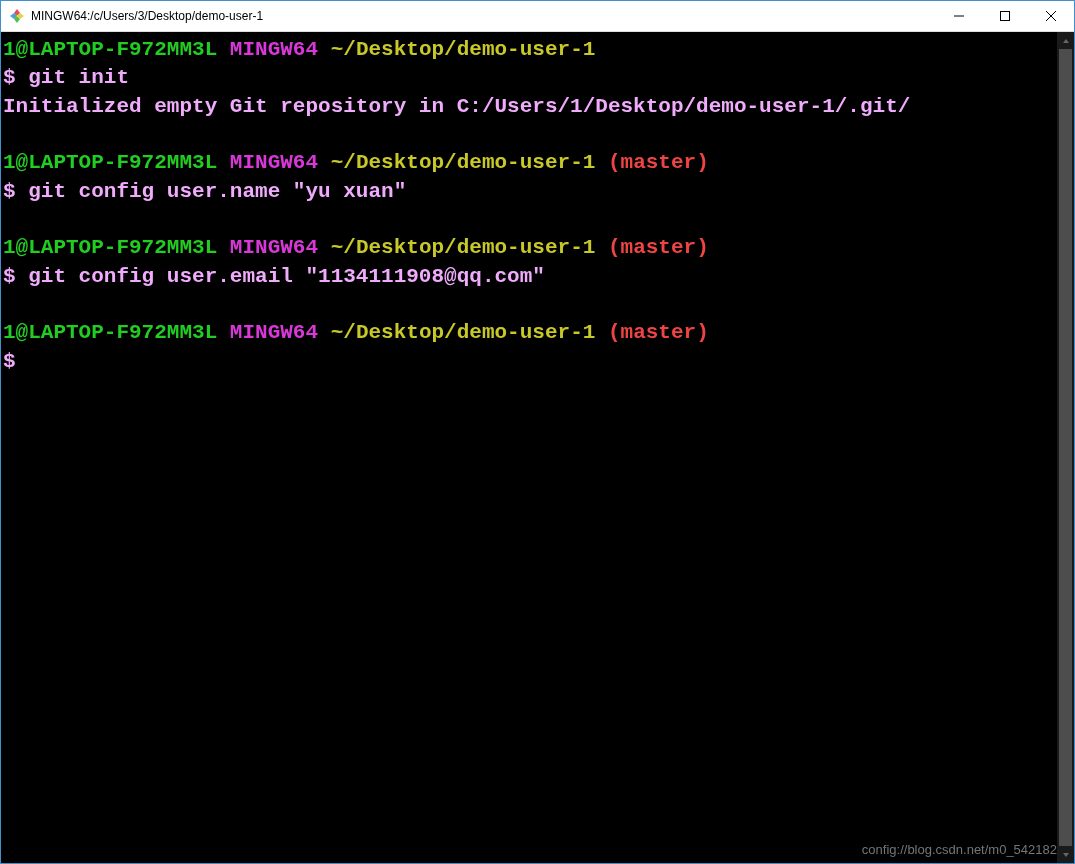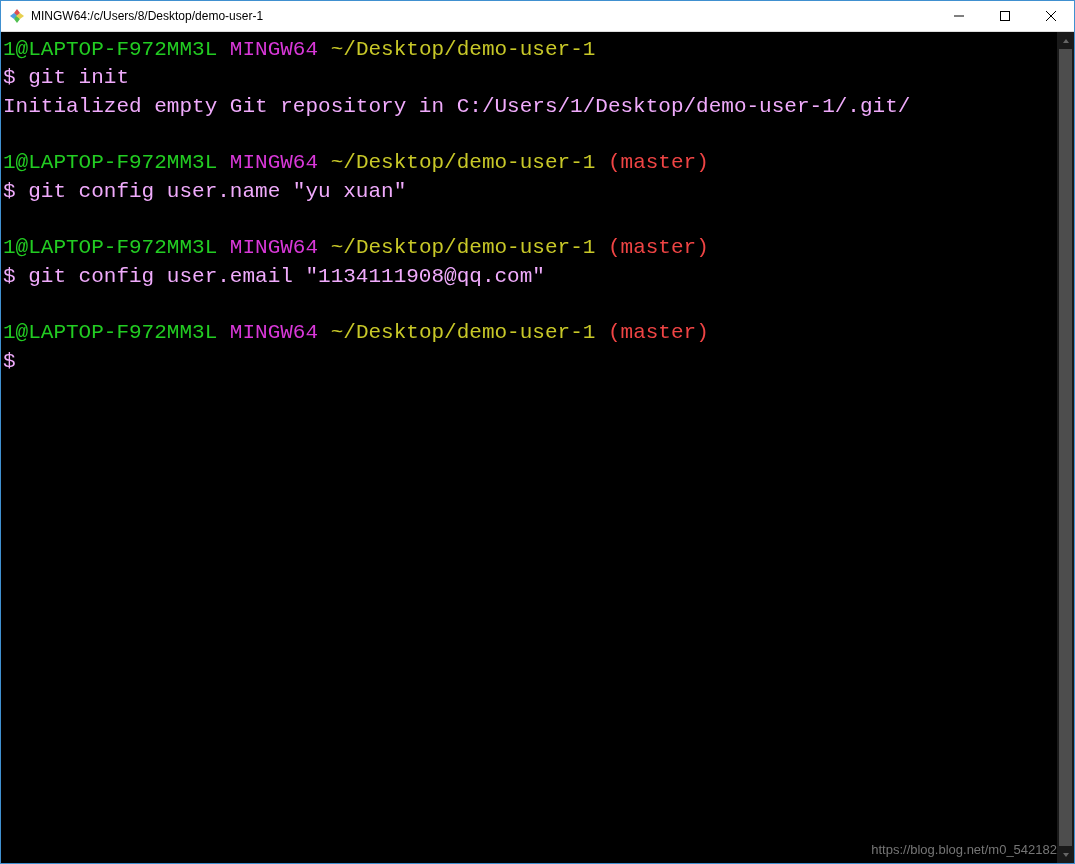--- a/index.html
+++ b/index.html
@@ -103,20 +103,21 @@
       right: 2px;
       height: 100%;
       background: #4d4d4d;
     }
     .scrollbar-arrow.down {
       position: absolute;
       bottom: 0;
     }
     .block {
       display: block;
+      font-weight: bold;
     }
     .c-green { color: #22cc22; }
     .c-magenta { color: #d838d8; }
     .c-yellow { color: #c8c828; }
     .c-cyan { color: #ef4444; }
     .c-white { color: #f0abfc; }
     .watermark {
       position: absolute;
       bottom: 6px;
       right: 17px;
@@ -132,21 +133,21 @@
 <div class="window">
   <div class="titlebar">
     <span class="titlebar-icon">
       <svg width="16" height="16" viewBox="0 0 16 16">
         <polygon points="8,1 11,5 8,9 5,5" fill="#e05050"></polygon>
         <polygon points="1,8 5,5 9,8 5,11" fill="#50a0e0"></polygon>
         <polygon points="8,15 5,11 8,7 11,11" fill="#50c050"></polygon>
         <polygon points="15,8 11,11 7,8 11,5" fill="#e8d050"></polygon>
       </svg>
     </span>
-    <span class="titlebar-title">MINGW64:/c/Users/8/Desktop/demo-user-1</span>
+    <span class="titlebar-title">MINGW64:/c/Users/3/Desktop/demo-user-1</span>
     <div class="window-controls">
       <div class="window-control">
         <svg width="10" height="10" viewBox="0 0 10 10">
             <line x1="0" y1="5" x2="10" y2="5" stroke="#000" stroke-width="1"></line>
           </svg>
       </div>
       <div class="window-control">
         <svg width="10" height="10" viewBox="0 0 10 10">
             <rect x="0.5" y="0.5" width="9" height="9" fill="none" stroke="#000" stroke-width="1"></rect>
           </svg>
@@ -170,15 +171,15 @@
       </div>
       <div class="scrollbar-track">
         <div class="scrollbar-thumb"></div>
       </div>
       <div class="scrollbar-arrow down">
         <svg width="8" height="8" viewBox="0 0 8 8">
             <polygon points="4,6 7,2 1,2" fill="#666"></polygon>
           </svg>
       </div>
     </div>
-    <div class="watermark">https://blog.blog.net/m0_542182</div>
+    <div class="watermark">config://blog.csdn.net/m0_542182</div>
   </div>
 </div>
 
 </body></html>

